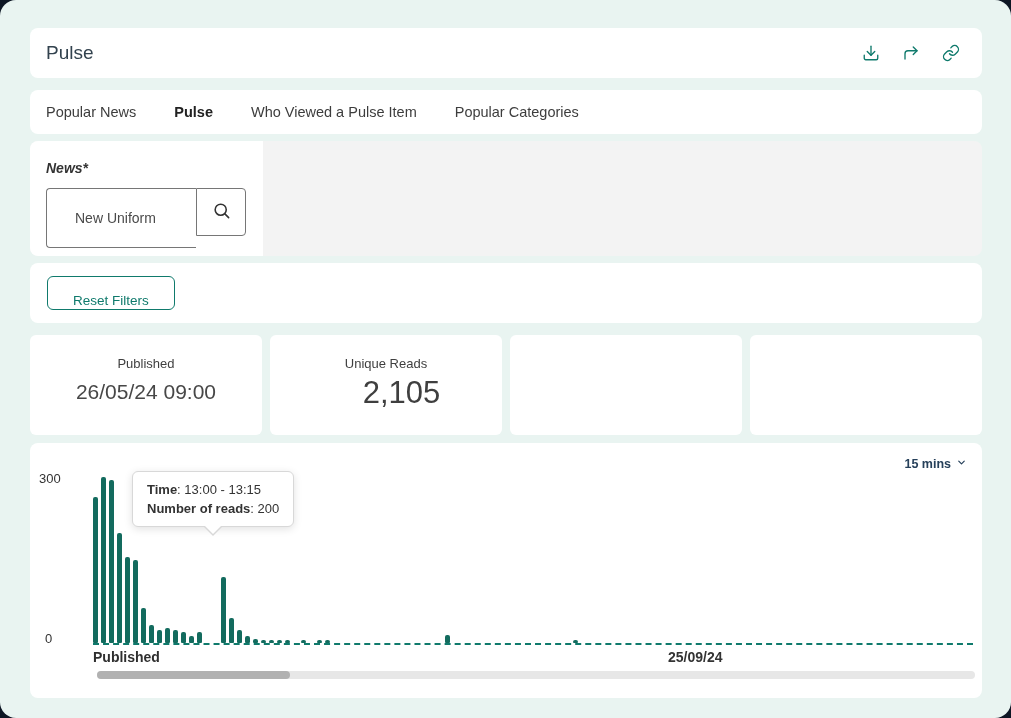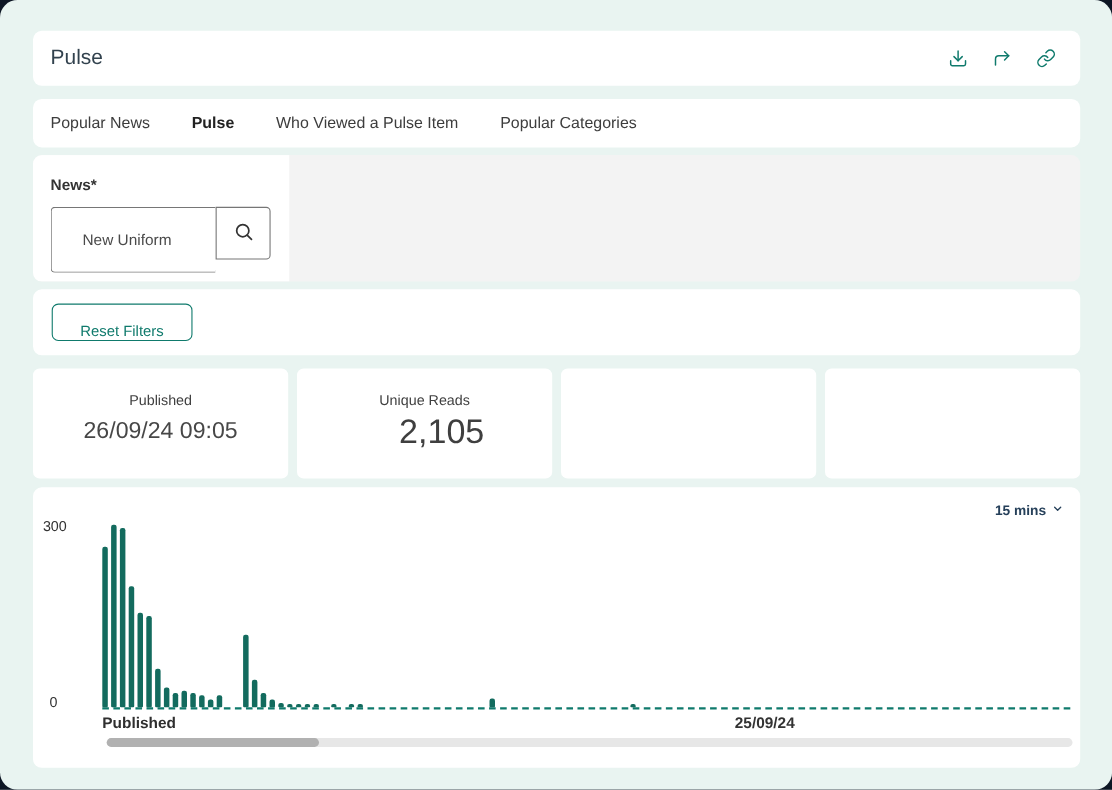--- a/index.html
+++ b/index.html
@@ -36,21 +36,21 @@
   .tab { font-size:14.5px; color:#3d3d3d; cursor:pointer; background:none; border:none;
     font-family:inherit; }
   .tab.active { font-weight:bold; color:#222222; }
 
   
   .filter-card {
     height:115px; background:#f3f3f3; border-radius:8px; margin-bottom:7px;
     display:flex; overflow:hidden;
   }
   .filter-cell { width:233px; background:#ffffff; padding:19px 16px 0 16px; }
-  .filter-label { font-size:14px; font-weight:bold; color:#333333; display:block; }
+  .filter-label { font-size:14px; font-weight:bold; color:#333333; display:block;font-style:italic; }
   .search-row { display:flex; margin-top:12px; }
   .news-input {
     width:150px; height:60px; border:1px solid #767676; border-right:none;
     border-radius:4px 0 0 4px; padding:0 8px 0 28px; font-size:14px; color:#4a4a4a;
     font-family:inherit; outline:none; background:#fff;
   }
   .search-btn {
     width:50px; height:48px; border:1px solid #767676; border-radius:0 4px 4px 0;
     background:#ffffff; display:flex; align-items:center; justify-content:center; cursor:pointer;
     color:#333333;
@@ -176,21 +176,21 @@
     </div>
   </div>
 
   <div class="card reset-card">
     <button class="reset-btn">Reset Filters</button>
   </div>
 
   <div class="stats-row">
     <div class="stat-card">
       <div class="stat-label">Published</div>
-      <div class="stat-value">26/09/24 09:05</div>
+      <div class="stat-value">26/05/24 09:00</div>
     </div>
     <div class="stat-card big">
       <div class="stat-label">Unique Reads</div>
       <div class="stat-value">2,105</div>
     </div>
     <div class="stat-card">
       <div class="stat-label"></div>
       <div class="stat-value"></div>
     </div>
     <div class="stat-card">
@@ -376,20 +376,28 @@
           <div class="slot"></div>
           <div class="slot"></div>
           <div class="slot"></div>
           <div class="slot"></div>
           <div class="slot"></div>
           <div class="slot"></div>
           <div class="slot"></div>
           <div class="slot"></div>
           <div class="slot"></div>
         </div>
+      <div class="tooltip">
+        <div>
+          <b>Time</b><span>: </span><span>13:00 - 13:15</span>
+        </div>
+        <div>
+          <b>Number of reads</b><span>: </span><span>200</span>
+        </div>
+      </div>
     </div>
 
     <div class="x-label x-start">Published</div>
     <div class="x-label x-date">25/09/24</div>
 
     <div class="chart-scrollbar">
       <div class="chart-scrollbar-thumb"></div>
     </div>
   </div>
 

